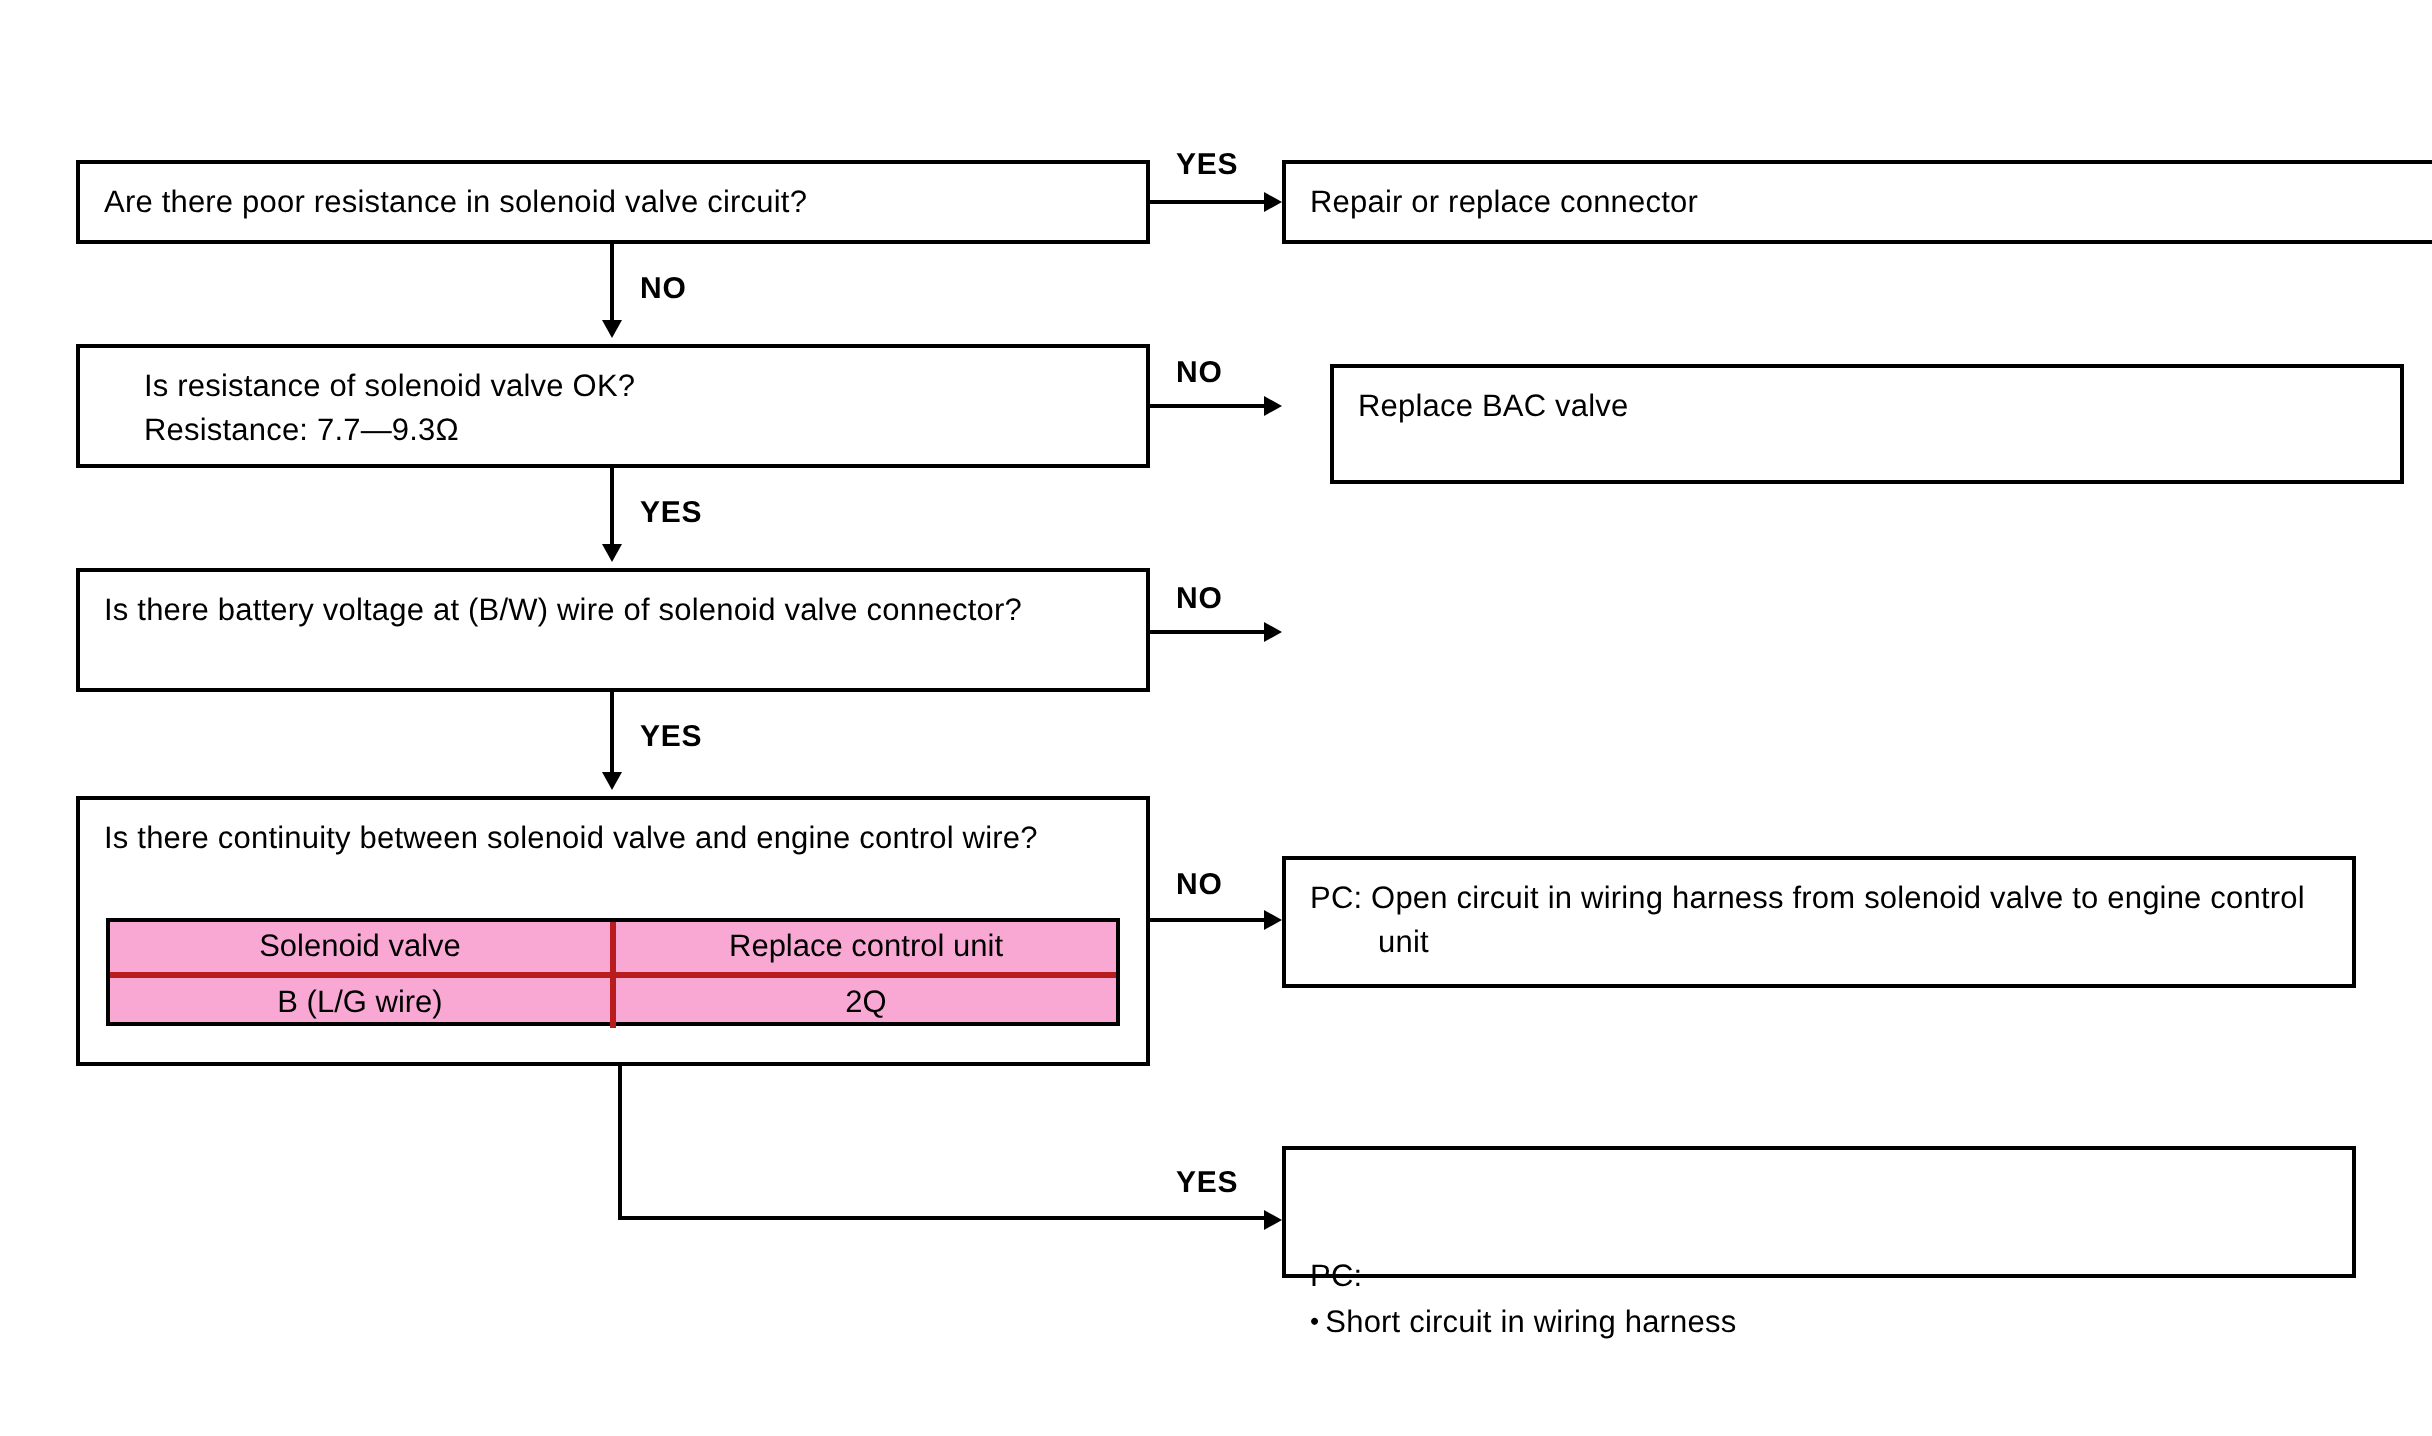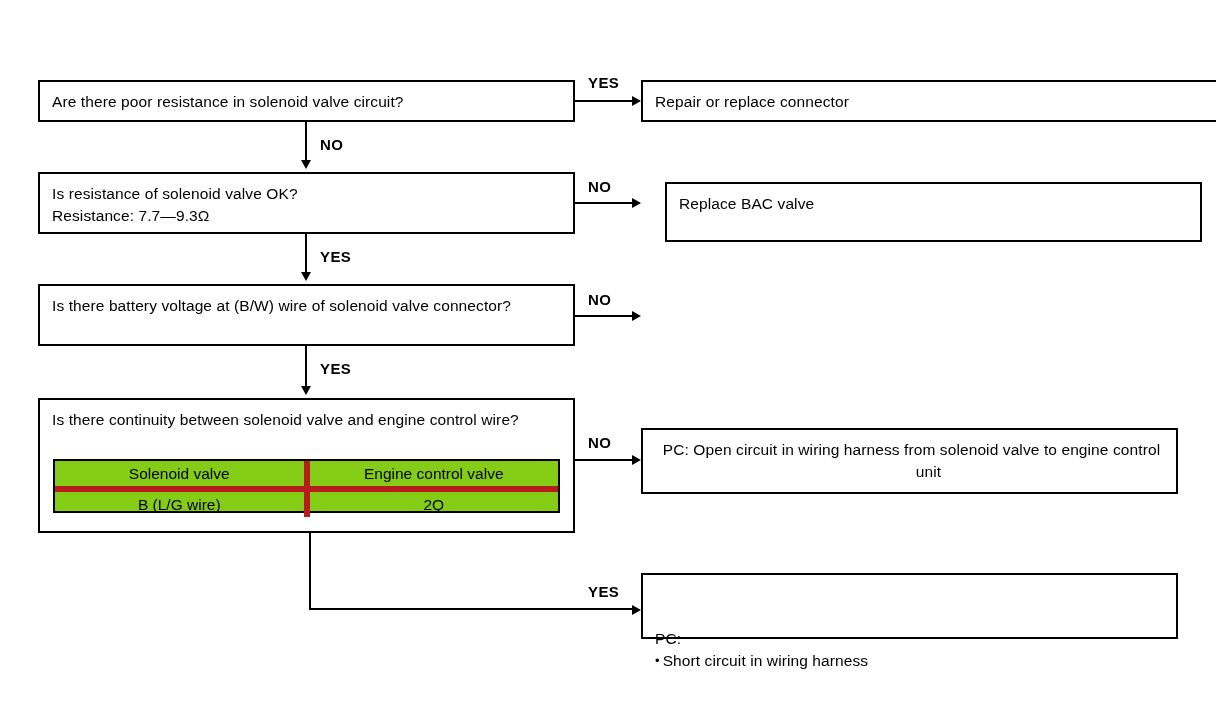--- a/index.html
+++ b/index.html
@@ -56,30 +56,30 @@
     font-size:15px;
     font-weight:bold;
     letter-spacing:0.4px;
   }
 
   
   .ctable{
     position:absolute;
     border:2px solid #000;
     border-collapse:collapse;
-    background:#84cc16;
+    background:#f9a8d4;
     box-sizing:border-box;
   }
   .ctable table{
     border-collapse:collapse;
     width:100%;height:100%;
     table-layout:fixed;
   }
   .ctable td{
-    border:6px solid #b91c1c;
+    border:3px solid #b91c1c;
     text-align:center;
     font-size:15.5px;
     height:25px;
     padding:0;
   }
   .ctable td.left-col{border-left:none;}
   .ctable td.right-col{border-right:none;}
   .ctable tr:first-child td{border-top:none;}
   .ctable tr:last-child td{border-bottom:none;}
 
@@ -101,21 +101,21 @@
 
   <div class="box" style="left:641px;top:80px;width:606px;height:42px;">
     <div class="txt" style="top:9px;">Repair or replace connector</div>
   </div>
 
   <div class="vline" style="left:305px;top:122px;height:42px;"></div>
   <div class="arrow-down" style="left:301px;top:160px;"></div>
   <div class="blabel" style="left:320px;top:136px;">NO</div>
 
   <div class="box" style="left:38px;top:172px;width:537px;height:62px;">
-    <div class="txt" style="top:9px;">Is resistance of solenoid valve OK?
+    <div class="txt" style="top:9px;margin-left:20px;">Is resistance of solenoid valve OK?
 Resistance: 7.7—9.3Ω</div>
   </div>
 
   <div class="hline" style="left:575px;top:202px;width:60px;"></div>
   <div class="arrow-right" style="left:632px;top:198px;"></div>
   <div class="blabel" style="left:588px;top:178px;">NO</div>
 
   <div class="box" style="left:665px;top:182px;width:537px;height:60px;">
     <div class="txt" style="top:9px;">Replace BAC valve</div>
   </div>
@@ -139,35 +139,35 @@
 
   <div class="box" style="left:38px;top:398px;width:537px;height:135px;">
     <div class="txt" style="top:9px;">Is there continuity between solenoid valve and engine control wire?</div>
   </div>
 
   <div class="ctable" style="left:53px;top:459px;width:507px;height:54px;">
     <table>
       <tbody>
           <tr>
         <td class="left-col">Solenoid valve</td>
-        <td class="right-col">Engine control valve</td>
+        <td class="right-col">Replace control unit</td>
       </tr>
       <tr>
         <td class="left-col">B (L/G wire)</td>
         <td class="right-col">2Q</td>
       </tr>
     </tbody>
       </table>
   </div>
 
   <div class="hline" style="left:575px;top:459px;width:60px;"></div>
   <div class="arrow-right" style="left:632px;top:455px;"></div>
   <div class="blabel" style="left:588px;top:434px;">NO</div>
 
-  <div class="box pcbox" style="left:641px;top:428px;width:537px;height:66px;text-align:center;">
+  <div class="box pcbox" style="left:641px;top:428px;width:537px;height:66px;">
     <div class="txt" style="top:9px;">PC: Open circuit in wiring harness from solenoid valve to engine control unit</div>
   </div>
 
   <div class="vline" style="left:309px;top:533px;height:77px;"></div>
   <div class="hline" style="left:309px;top:608px;width:326px;"></div>
   <div class="arrow-right" style="left:632px;top:605px;"></div>
   <div class="blabel" style="left:588px;top:583px;">YES</div>
 
   <div class="box" style="left:641px;top:573px;width:537px;height:66px;">
     <div class="txt" style="top:9px;">

